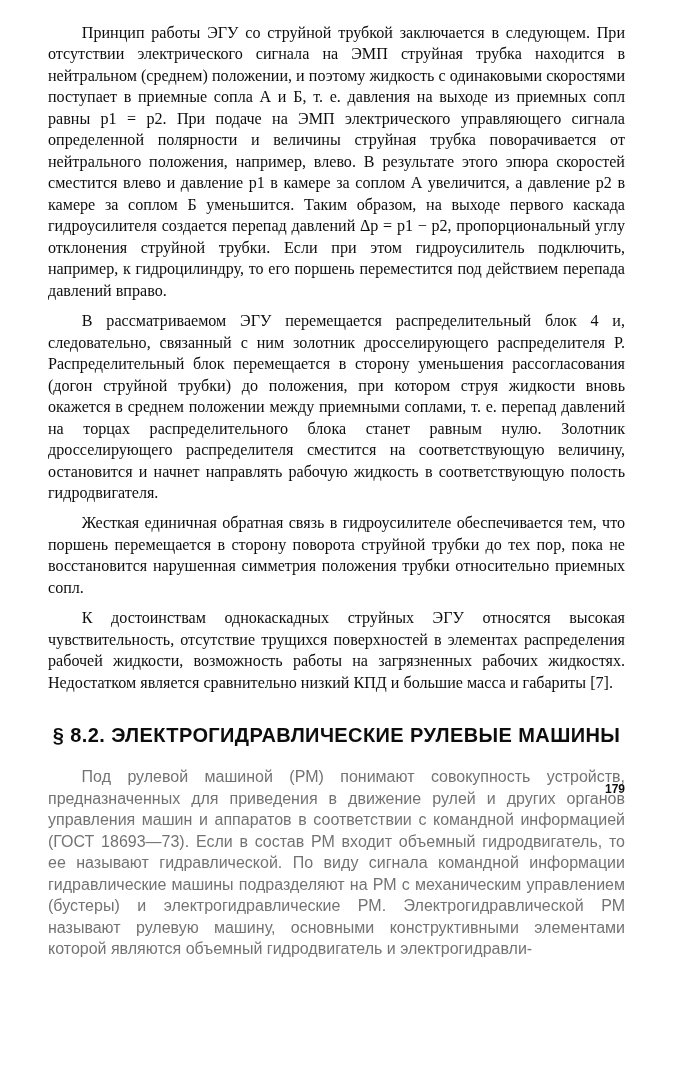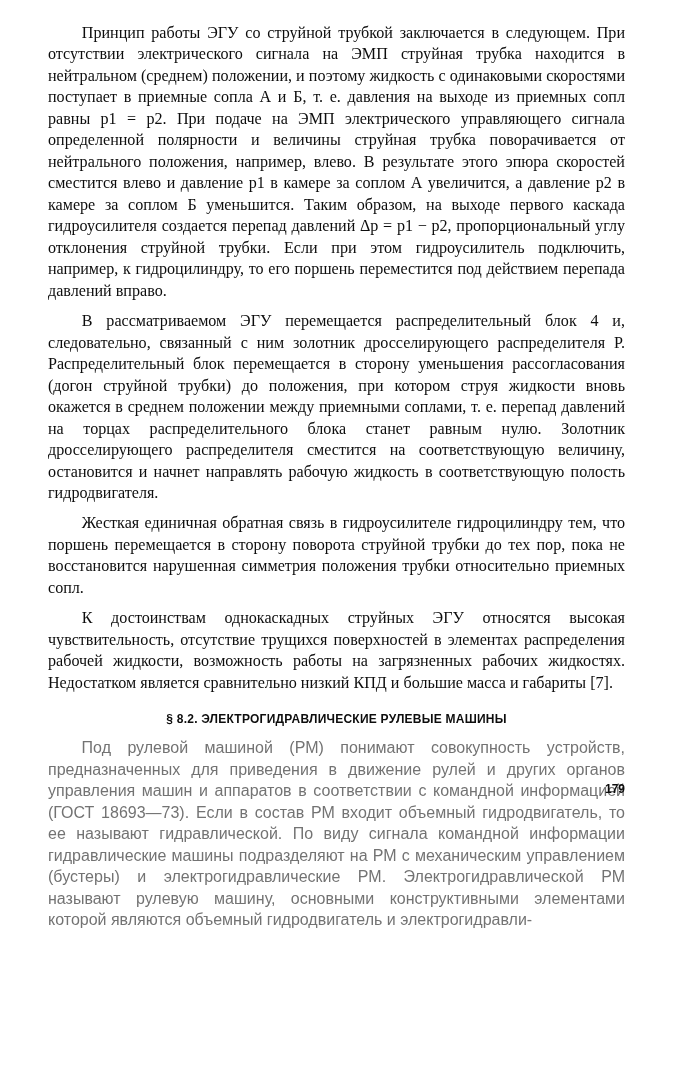--- a/index.html
+++ b/index.html
@@ -35,21 +35,21 @@
     text-indent: 2.1em;
   }
   p.para + p.para {
     margin-top: 0.55em;
   }
   .section-heading {
     margin: 1.55em 0 0.95em 0;
     text-align: center;
     font-family: "Liberation Sans", sans-serif;
     font-weight: bold;
-    font-size: 12px;
+    font-size: 20px;
     letter-spacing: 0.02em;
     color: #0d0d0d;
   }
   .sans-block {
     font-family: "Liberation Sans", sans-serif;
     font-size: 16px;
     line-height: 1.345;
     text-align: justify;
     color: #737373;
   }
@@ -76,21 +76,21 @@
 
     <p class="para">
       <span>Принцип работы ЭГУ со струйной трубкой заключается в следующем. При отсутствии электрического сигнала на ЭМП струйная трубка находится в нейтральном (среднем) положении, и поэтому жидкость с одинаковыми скоростями поступает в приемные сопла А и Б, т. е. давления на выходе из приемных сопл равны p1 = p2. При подаче на ЭМП электрического управляющего сигнала определенной полярности и величины струйная трубка поворачивается от нейтрального положения, например, влево. В результате этого эпюра скоростей сместится влево и давление p1 в камере за соплом А увеличится, а давление p2 в камере за соплом Б уменьшится. Таким образом, на выходе первого каскада гидроусилителя создается перепад давлений Δp = p1 − p2, пропорциональный углу отклонения струйной трубки. Если при этом гидроусилитель подключить, например, к гидроцилиндру, то его поршень переместится под действием перепада давлений вправо.</span>
     </p>
 
     <p class="para">
       <span>В рассматриваемом ЭГУ перемещается распределительный блок 4 и, следовательно, связанный с ним золотник дросселирующего распределителя Р. Распределительный блок перемещается в сторону уменьшения рассогласования (догон струйной трубки) до положения, при котором струя жидкости вновь окажется в среднем положении между приемными соплами, т. е. перепад давлений на торцах распределительного блока станет равным нулю. Золотник дросселирующего распределителя сместится на соответствующую величину, остановится и начнет направлять рабочую жидкость в соответствующую полость гидродвигателя.</span>
     </p>
 
     <p class="para">
-      <span>Жесткая единичная обратная связь в гидроусилителе гидроцилиндру тем, что поршень перемещается в сторону поворота струйной трубки до тех пор, пока не восстановится нарушенная симметрия положения трубки относительно приемных сопл.</span>
+      <span>Жесткая единичная обратная связь в гидроусилителе обеспечивается тем, что поршень перемещается в сторону поворота струйной трубки до тех пор, пока не восстановится нарушенная симметрия положения трубки относительно приемных сопл.</span>
     </p>
 
     <p class="para">
       <span>К достоинствам однокаскадных струйных ЭГУ относятся высокая чувствительность, отсутствие трущихся поверхностей в элементах распределения рабочей жидкости, возможность работы на загрязненных рабочих жидкостях. Недостатком является сравнительно низкий КПД и большие масса и габариты [7].</span>
     </p>
 
   </div>
 
   <h2 class="section-heading">§ 8.2. ЭЛЕКТРОГИДРАВЛИЧЕСКИЕ  РУЛЕВЫЕ  МАШИНЫ</h2>
 

